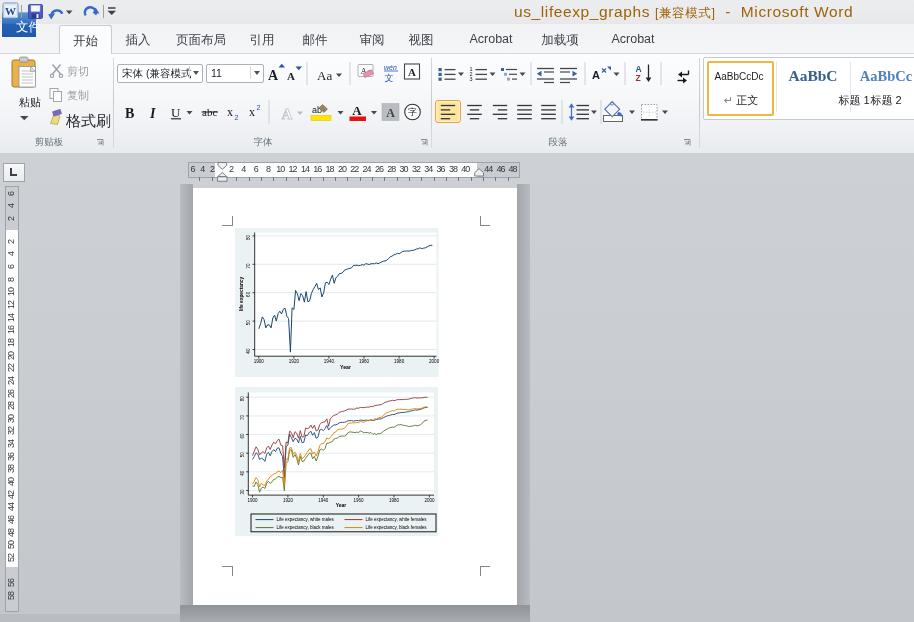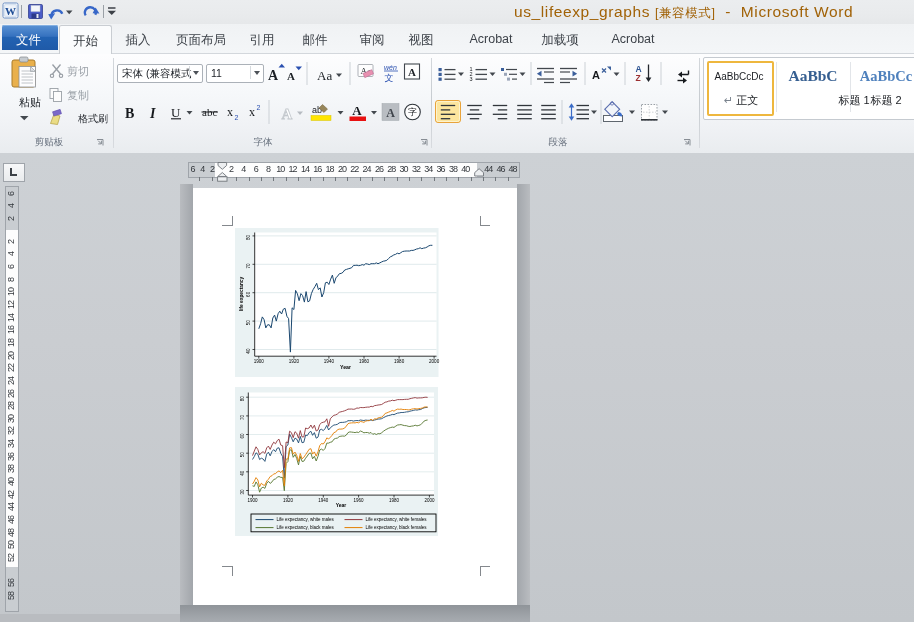--- a/index.html
+++ b/index.html
@@ -5,21 +5,21 @@
   html,body{margin:0;padding:0;}
   body{width:914px;height:622px;overflow:hidden;position:relative;
        font-family:"Liberation Sans",sans-serif;-webkit-font-smoothing:antialiased;}
   .abs{position:absolute;}
   
   #titlebar{left:0;top:0;width:914px;height:24px;
     background:linear-gradient(180deg,#ebedef 0%,#e9ebed 55%,#e6e8ea 100%);}
   #titletext{left:514px;top:3px;font-size:15.5px;color:#a16207;white-space:nowrap;letter-spacing:0.6px;}
   #tabrow{left:0;top:24px;width:914px;height:30px;
     background:linear-gradient(180deg,#f0f2f4,#f4f6f8);}
-  #filetab{left:2px;top:25px;width:56px;height:25px;border-radius:2px 2px 0 0;
+  #filetab{left:2px;top:12px;width:34px;height:25px;border-radius:2px 2px 0 0;
     background:linear-gradient(180deg,#5a92d4 0%,#3672bf 45%,#2262b2 50%,#1f5aa8 100%);
     box-shadow:inset 0 1px 0 #85b1e2;}
   #filetab span{position:absolute;left:0;top:7px;width:53px;text-align:center;
     color:#fff;font-size:12.5px;}
   #hometab{left:59px;top:25px;width:51px;height:30px;background:#fbfcfd;
     border:1px solid #c9cdd2;border-bottom:none;border-radius:2.5px 2.5px 0 0;}
   #hometab span{position:absolute;left:0;top:7px;width:51px;text-align:center;
     color:#33383e;font-size:12.5px;}
   .tab{top:32px;font-size:12.5px;color:#3d4249;white-space:nowrap;transform:translateX(-50%);}
   
@@ -29,21 +29,21 @@
   .gsep{top:58px;width:1px;height:90px;
     background:linear-gradient(180deg,#d3d7db 0%,#c6cbd0 50%,#d8dbdf 100%);}
   .glabel{top:136px;font-size:9.5px;color:#68717e;transform:translateX(-50%);white-space:nowrap;}
   .combo{height:17px;background:#fff;border:1px solid #abb1b8;border-radius:2px;}
   .combo span{position:absolute;left:4px;top:2px;font-size:10.5px;color:#22262c;white-space:nowrap;}
   .cmbarr{position:absolute;right:1px;top:1px;width:11px;height:13px;
     border-left:1px solid #d6dade;}
   .cmbarr:after{content:"";position:absolute;left:2.5px;top:5px;border:3px solid transparent;
     border-top:4px solid #4d5258;}
   .ribtxt{font-size:11px;color:#9ba1a8;white-space:nowrap;}
-  .ribtxtb{font-size:10px;color:#23272d;white-space:nowrap;margin-left:12px;}
+  .ribtxtb{font-size:15px;color:#23272d;white-space:nowrap;}
   
   #stylepanel{left:703px;top:57px;width:260px;height:61px;background:#fff;
     border:1px solid #c5cad0;border-radius:2px;}
   #stysel{left:707px;top:61px;width:63px;height:51px;background:#fff;
     border:2px solid #eeb73e;border-radius:2px;}
   .styprev{font-weight:normal;white-space:nowrap;}
   .stylabel{font-size:11px;color:#1b1e23;white-space:nowrap;transform:translateX(-50%);}
   .stydiv{top:62px;width:1px;height:50px;background:#e2e5e9;}
   
   #lbox{left:3px;top:163px;width:20px;height:17px;background:linear-gradient(180deg,#f7f8f9,#e9ebed);

